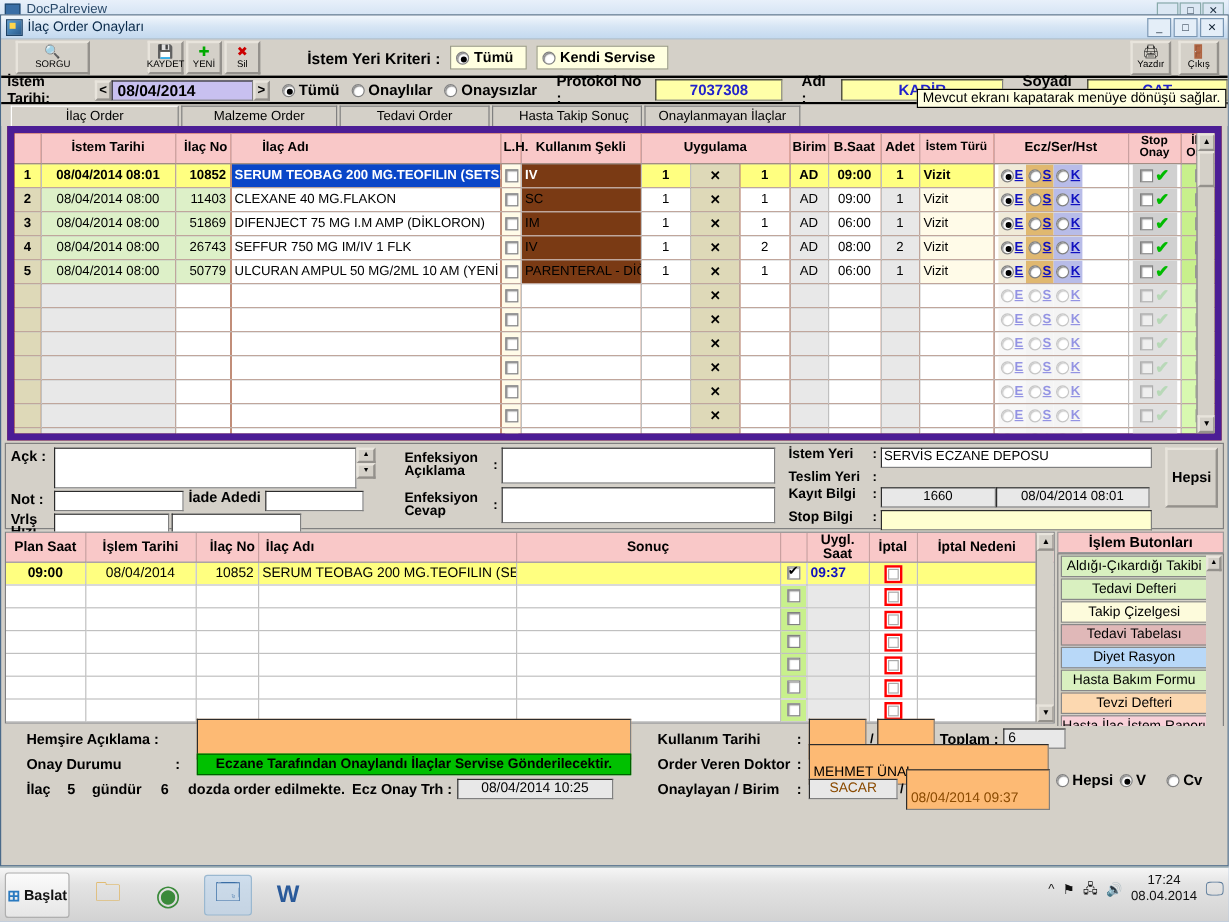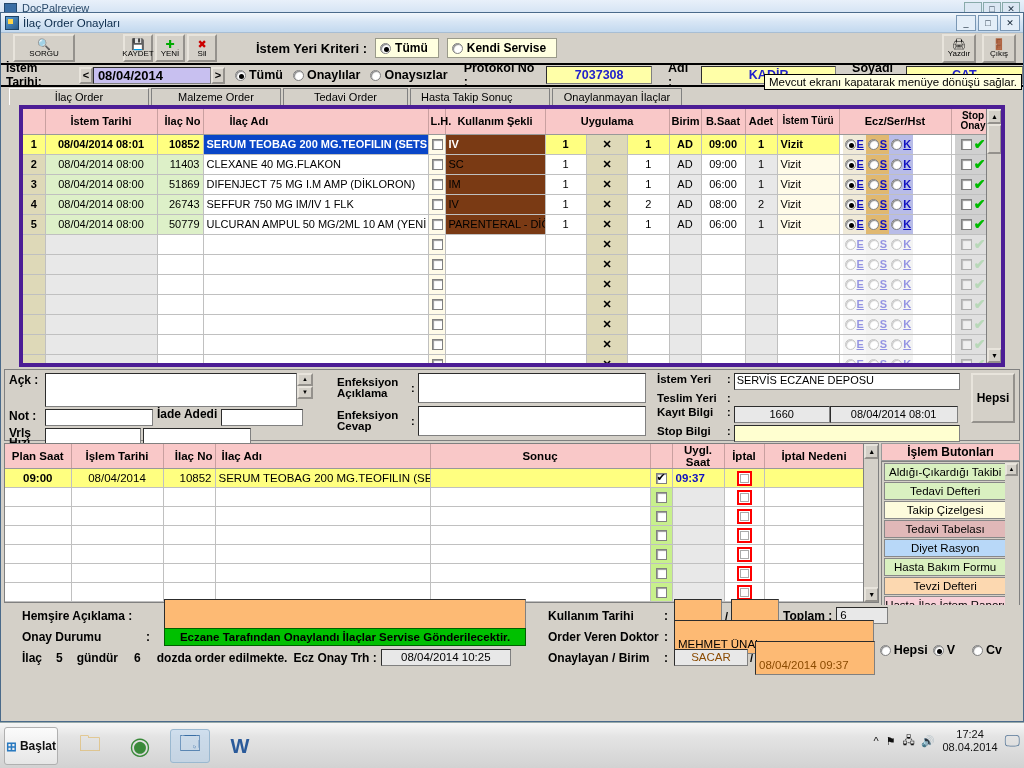--- a/index.html
+++ b/index.html
@@ -140,21 +140,21 @@
   .tab {
     height:17px; background:#d4d0c8; border:1px solid #808080; border-bottom:none;
     padding:0 10px; font-size:11px; line-height:16px; margin-right:2px; cursor:pointer;
     color:#000;
   }
   .tab.active { background:#d4d0c8; font-weight:normal; border-color:#fff #808080 #808080 #fff; }
   .tab.active::after{content:"";}
 
   
   .grid-wrap {
-    margin: 0 18px; border:4px solid #4c1d95; background:#c2410c;
+    margin: 0 5px; border:6px solid #4c1d95; background:#c2410c;
     height:262px; position:relative; overflow:hidden;
   }
   table.g { border-collapse:collapse; width:100%; table-layout:fixed; font-size:11px;}
   table.g th {
     background:#f9c8c8; color:#000; font-weight:bold; font-size:11px;
     border-right:1px solid #c9a0a0; border-bottom:1px solid #999;
     height:25px; padding:0 2px; vertical-align:middle;
   }
   table.g td {
     border-right:1px solid #c0c0c0; border-bottom:1px solid #c0c0c0;
@@ -445,21 +445,21 @@
       <span class="fb-f">Soyadı :</span>
       <span class="fb-input" style="width:120px;margin-left:6px;">ÇAT</span>
     </div>
 
     <div class="tooltip">Mevcut ekranı kapatarak menüye dönüşü sağlar.</div>
 
     <div class="tabstrip" id="tabs">
         <div class="tab active" style="width: 140px; text-align: center;">İlaç Order</div>
         <div class="tab" style="width: 130px; text-align: center;">Malzeme Order</div>
         <div class="tab" style="width: 125px; text-align: center;">Tedavi Order</div>
-        <div class="tab" style="width: 140px; text-align: left;">Hasta Takip Sonuç</div>
+        <div class="tab" style="width: 125px; text-align: right;">Hasta Takip Sonuç</div>
         <div class="tab" style="width: 130px; text-align: center;">Onaylanmayan İlaçlar</div>
       </div>
 
     <div class="grid-wrap">
       <table class="g">
         <thead>
           <tr>
             <th class="c-num"></th>
             <th class="c-date">İstem Tarihi</th>
             <th class="c-ino">İlaç No</th>

